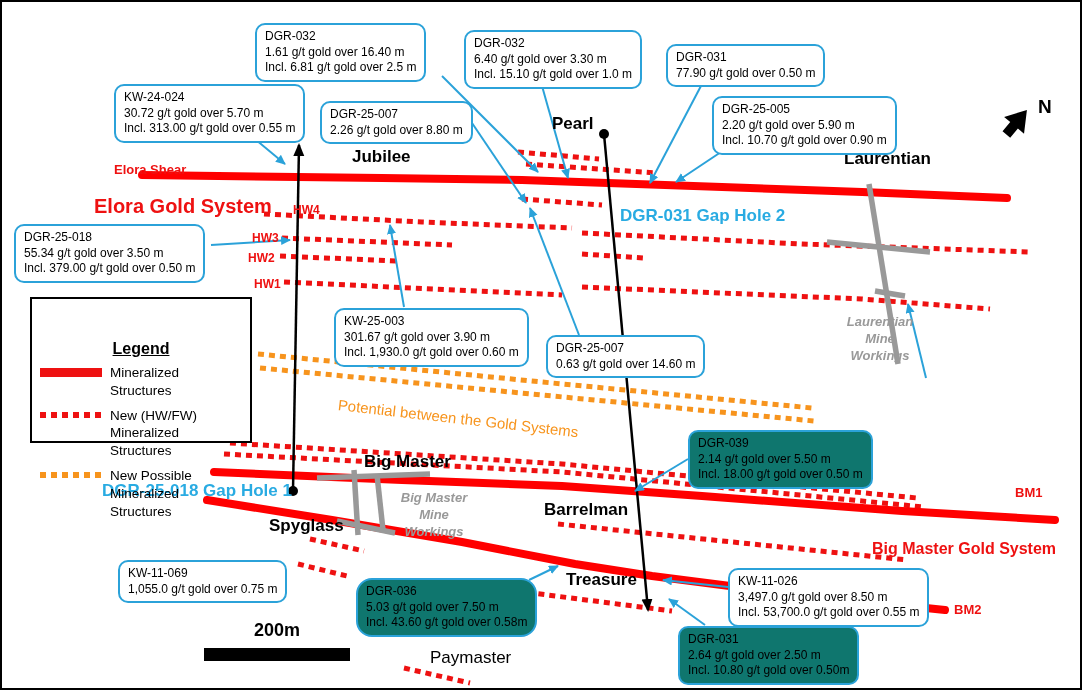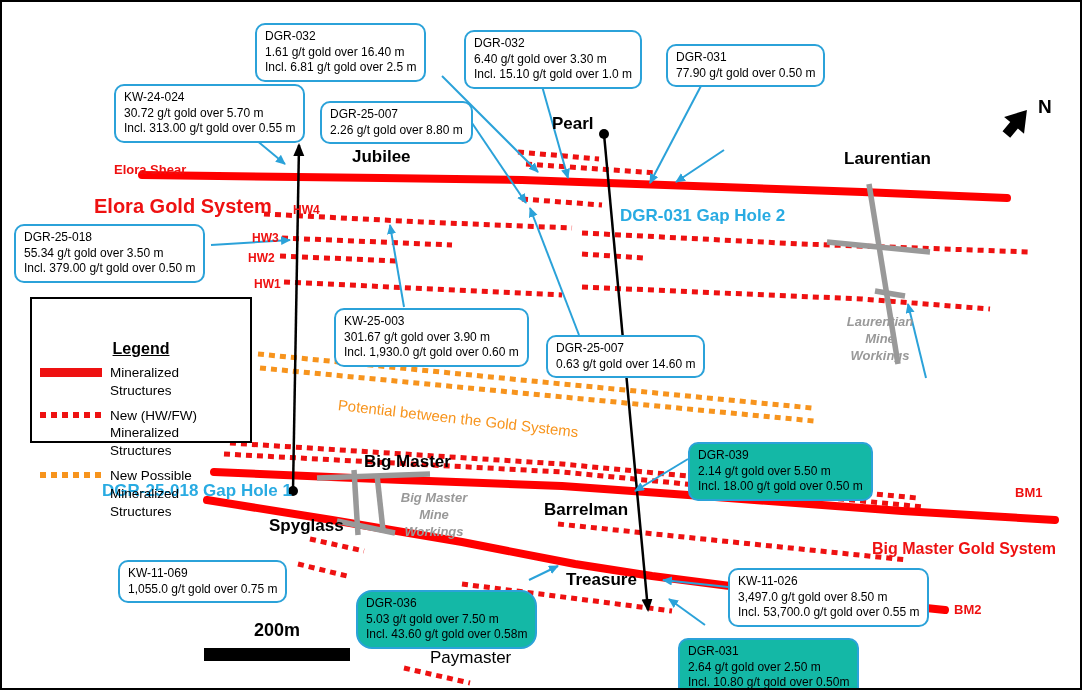--- a/index.html
+++ b/index.html
@@ -26,21 +26,21 @@
   .bmtag{font-size:13px;font-weight:bold;color:#ee1111;}
   .workings{position:absolute;color:#999;font-style:italic;font-weight:bold;
     font-size:13px;line-height:1.3;text-align:center;white-space:pre-line;}
   .potential{position:absolute;color:#f7941d;font-size:15px;
     transform:rotate(6.5deg);transform-origin:0 0;white-space:nowrap;}
   
   .callout{
     position:absolute;background:#fff;border:2.5px solid #2ba2d9;border-radius:10px;
     padding:4px 8px;font-size:12px;line-height:1.3;white-space:nowrap;width:max-content;
   }
-  .callout.gold{background:#14b8a6;margin-top:12px;}
+  .callout.gold{background:#0f766e;}
   
   .legend{position:absolute;left:28px;top:295px;width:222px;height:146px;
     background:#fff;border:2px solid #000;box-sizing:border-box;padding:5px 8px;}
   .legend-title{text-align:center;font-weight:bold;font-size:16px;
     text-decoration:underline;margin-bottom:6px;margin-top:36px;}
   .legend-row{display:flex;align-items:flex-start;gap:8px;margin-bottom:7px;}
   .legend-text{font-size:13.5px;line-height:1.32;}
   .sw{flex:0 0 62px;}
   .sw-solid{height:9px;background:#ee1111;margin-top:4px;}
   .sw-dotr{height:6px;margin-top:5px;
@@ -201,20 +201,25 @@
   </div>
   <div class="callout" style="left:112px;top:82px;">
     <div>KW-24-024</div>
     <div>30.72 g/t gold over 5.70 m</div>
     <div>Incl. 313.00 g/t gold over 0.55 m</div>
   </div>
   <div class="callout" style="left:318px;top:99px;">
     <div>DGR-25-007</div>
     <div>2.26 g/t gold over 8.80 m</div>
   </div>
+  <div class="callout" style="left:710px;top:94px;">
+    <div>DGR-25-005</div>
+    <div>2.20 g/t gold over 5.90 m</div>
+    <div>Incl. 10.70 g/t gold over 0.90 m</div>
+  </div>
   <div class="callout" style="left:12px;top:222px;">
     <div>DGR-25-018</div>
     <div>55.34 g/t gold over 3.50 m</div>
     <div>Incl. 379.00 g/t gold over 0.50 m</div>
   </div>
   <div class="callout" style="left:332px;top:306px;">
     <div>KW-25-003</div>
     <div>301.67 g/t gold over 3.90 m</div>
     <div>Incl. 1,930.0 g/t gold over 0.60 m</div>
   </div>

